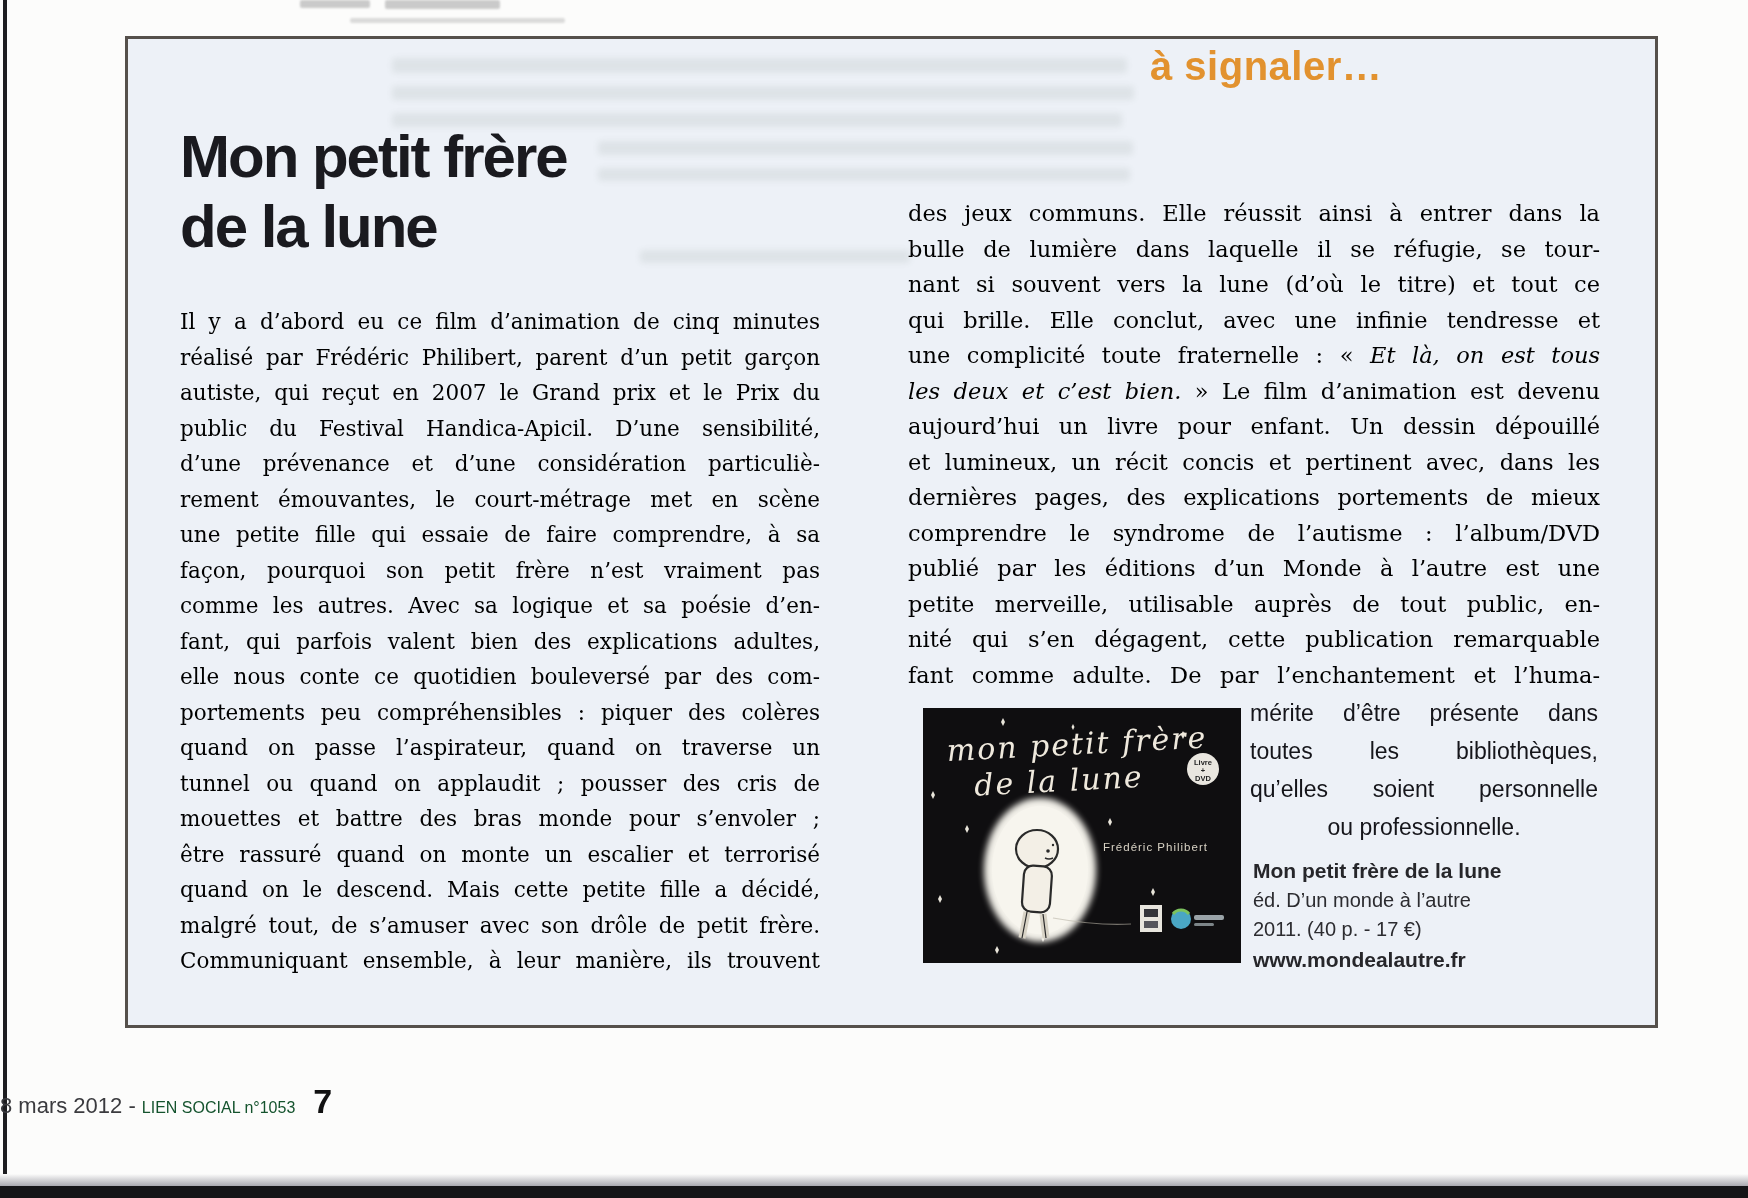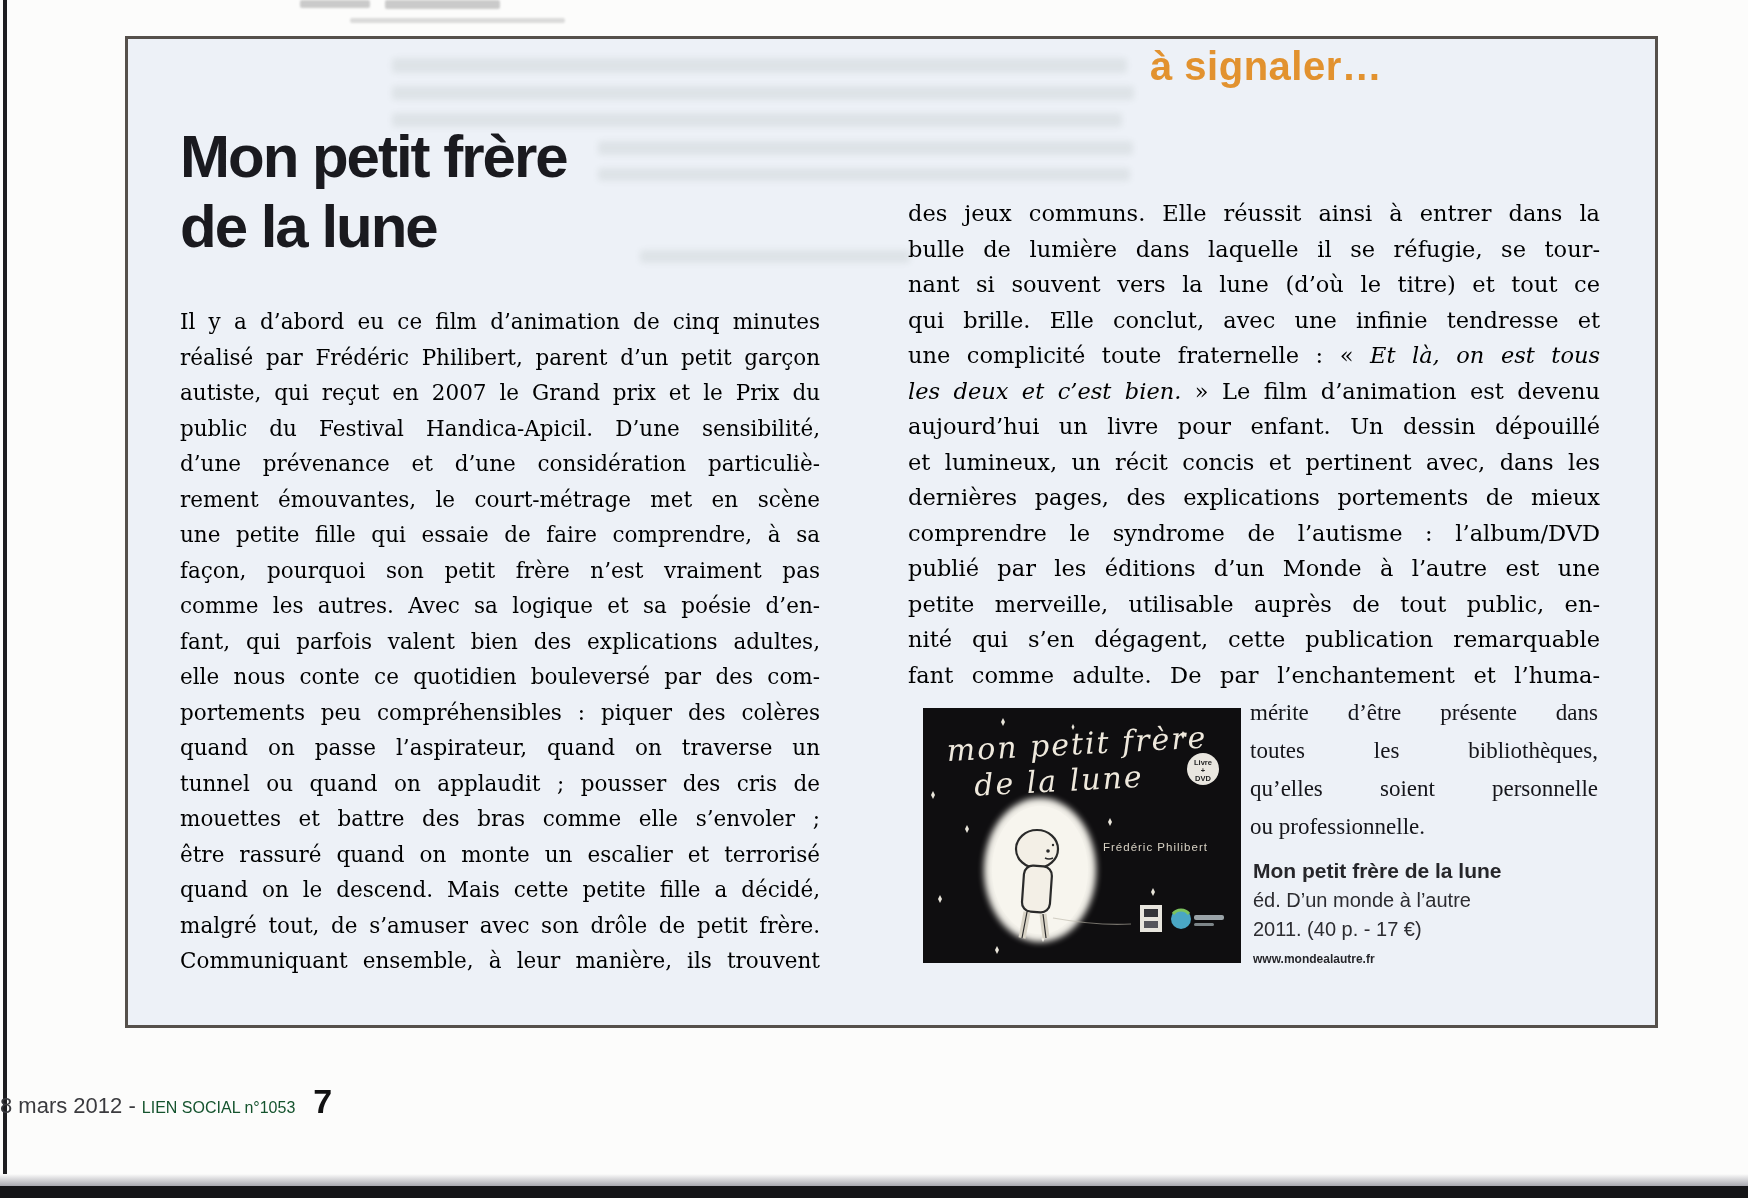--- a/index.html
+++ b/index.html
@@ -29,36 +29,36 @@
   }
   .headline{
     left:180px;top:122px;width:640px;
     font-size:60px;line-height:70px;font-weight:600;color:#1a1a1f;letter-spacing:-2px;
   }
 
   
   .col{color:#000000;font-family:"DejaVu Serif","Liberation Serif",serif}
   .col-left {left:180px;top:309px;width:640px;font-size:21.5px}
   .col-right{left:908px;top:200px;width:692px;font-size:22.5px}
-  .col-wrap {left:1250px;top:700px;width:348px;font-size:23px;font-family:Liberation Serif, serif;color:#15151a}
+  .col-wrap {left:1250px;top:700px;width:348px;font-size:23px;font-family:Liberation Sans, sans-serif;color:#15151a}
   .tl{height:35.5px;overflow:hidden;text-align:justify}
   .tl::after{content:"";display:inline-block;width:100%;height:0}
   .col-wrap .tl{height:38px}
-  .tl.nj{text-align:left}
+  .tl.nj{text-align:center}
   .tl.nj::after{content:none}
 
   
   .book-cover{left:923px;top:708px;width:318px;height:255px;background:#0f0e10;overflow:hidden}
 
   
   .caption{left:1253px;top:856px;width:280px;color:#26262a}
   .caption div{line-height:29.5px}
   .cap-title{font-size:21px;font-weight:700}
   .cap-line{font-size:20px;font-weight:400;color:#2c2c30}
-  .cap-url{font-size:12px;font-weight:700}
+  .cap-url{font-size:21px;font-weight:700}
 
   
   .footer{left:0;top:1082px;width:1647px;display:flex;justify-content:flex-start;align-items:baseline}
   .footer .date{font-size:22px;color:#3a3a3e;white-space:pre}
   .footer .mag{font-size:16px;font-weight:400;color:#14532d}
   .footer .pageno{font-size:34px;font-weight:700;color:#111;margin-left:18px}
 </style>
 </head>
 <body>
 
@@ -91,21 +91,21 @@
     <div class="tl">d’une prévenance et d’une considération particuliè-</div>
     <div class="tl">rement émouvantes, le court-métrage met en scène</div>
     <div class="tl">une petite fille qui essaie de faire comprendre, à sa</div>
     <div class="tl">façon, pourquoi son petit frère n’est vraiment pas</div>
     <div class="tl">comme les autres. Avec sa logique et sa poésie d’en-</div>
     <div class="tl">fant, qui parfois valent bien des explications adultes,</div>
     <div class="tl">elle nous conte ce quotidien bouleversé par des com-</div>
     <div class="tl">portements peu compréhensibles : piquer des colères</div>
     <div class="tl">quand on passe l’aspirateur, quand on traverse un</div>
     <div class="tl">tunnel ou quand on applaudit ; pousser des cris de</div>
-    <div class="tl">mouettes et battre des bras comme elle s’envoler ;</div>
+    <div class="tl">mouettes et battre des bras monde pour s’envoler ;</div>
     <div class="tl">être rassuré quand on monte un escalier et terrorisé</div>
     <div class="tl">quand on le descend. Mais cette petite fille a décidé,</div>
     <div class="tl">malgré tout, de s’amuser avec son drôle de petit frère.</div>
     <div class="tl">Communiquant ensemble, à leur manière, ils trouvent</div>
   </div>
 <div class="abs col col-right">
     <div class="tl">des jeux communs. Elle réussit ainsi à entrer dans la</div>
     <div class="tl">bulle de lumière dans laquelle il se réfugie, se tour-</div>
     <div class="tl">nant si souvent vers la lune (d’où le titre) et tout ce</div>
     <div class="tl">qui brille. Elle conclut, avec une infinie tendresse et</div>

